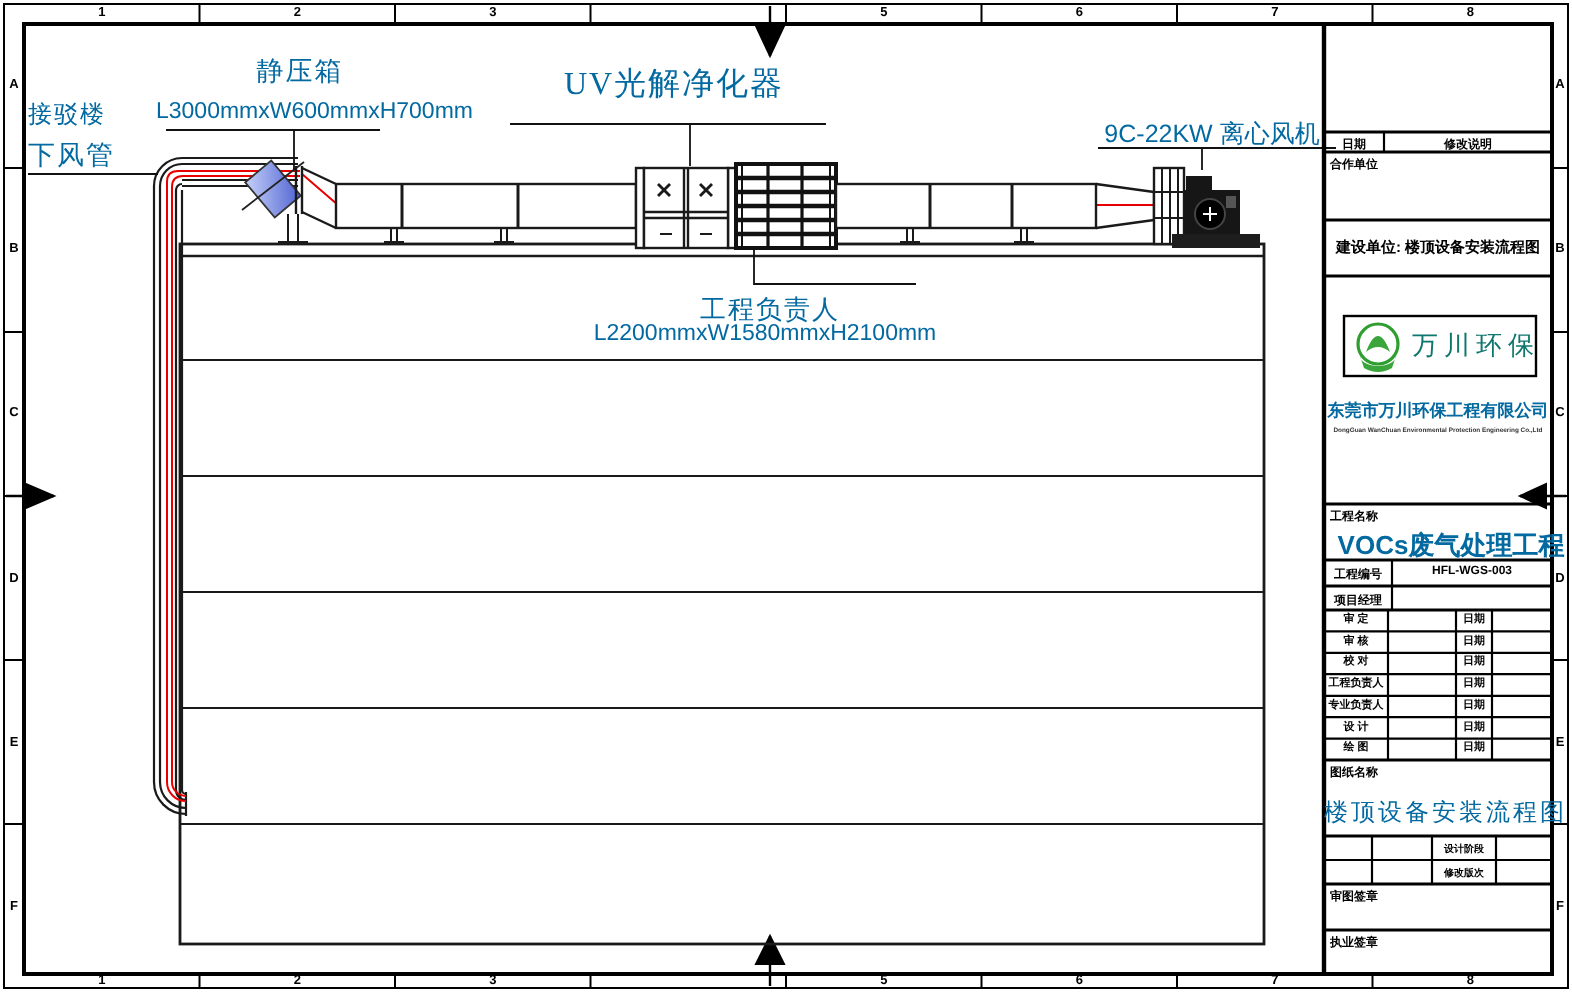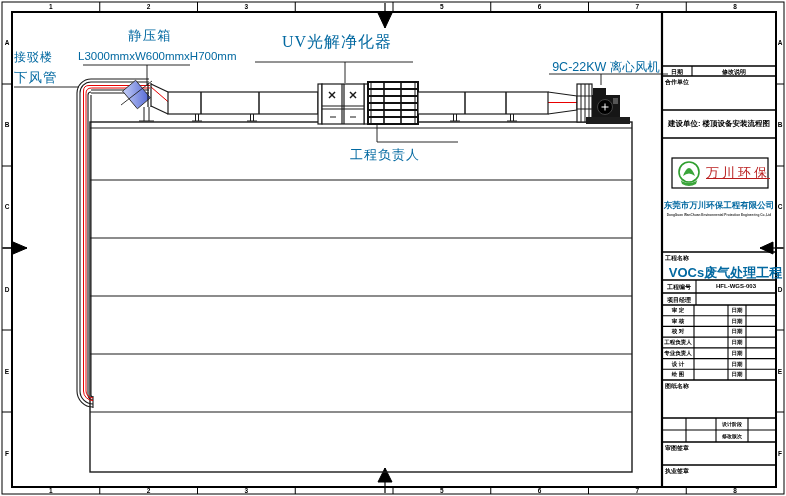--- a/index.html
+++ b/index.html
@@ -262,31 +262,32 @@
 
 <div class="lbl cad" style="left:14px;top:49px;font-size:12px;">接驳楼</div>
 <div class="lbl cad" style="left:14px;top:69px;font-size:13.5px;">下风管</div>
 
 <div class="lbl cad ctr" style="left:100px;top:27px;width:100px;font-size:13.5px;">静压箱</div>
 <div class="lbl dim ctr" style="left:78px;top:50px;width:154px;font-size:11.5px;">L3000mmxW600mmxH700mm</div>
 
 <div class="lbl cad ctr" style="left:262px;top:32px;width:150px;font-size:16px;">UV光解净化器</div>
 
 <div class="lbl cad ctr" style="left:330px;top:146px;width:110px;font-size:13px;">工程负责人</div>
+<div class="lbl dim ctr" style="left:295px;top:161px;width:175px;font-size:11.5px;">L2200mmxW1580mmxH2100mm</div>
 
 <div class="lbl dim ctr" style="left:540px;top:59px;width:132px;font-size:12.5px;">9C-22KW 离心风机</div>
 
 <div class="lbl tb-sm ctr" style="left:662px;top:68px;width:30px;">日期</div>
 <div class="lbl tb-sm ctr" style="left:692px;top:68px;width:84px;">修改说明</div>
 
 <div class="lbl tb-sm" style="left:665px;top:78px;">合作单位</div>
 
 <div class="lbl tb-sm ctr" style="left:662px;top:119px;width:114px;font-size:7.5px;">建设单位: 楼顶设备安装流程图</div>
 
-<div class="lbl" style="left:706px;top:164px;font-size:13px;letter-spacing:3px;color:#b91c1c;font-family:'Liberation Serif',serif;text-decoration:underline;">万川环保</div>
+<div class="lbl" style="left:706px;top:164px;font-size:13px;letter-spacing:3px;color:#0f766e;font-family:'Liberation Serif',serif;">万川环保</div>
 
 <div class="lbl ctr" style="left:660px;top:200px;width:118px;font-size:8.5px;font-weight:bold;font-family:'Liberation Serif',serif;">东莞市万川环保工程有限公司</div>
 <div class="lbl ctr" style="left:662px;top:213px;width:114px;font-size:3.2px;font-weight:bold;color:#333;font-family:'Liberation Sans',sans-serif;">DongGuan WanChuan Environmental Protection Engineering Co.,Ltd</div>
 
 <div class="lbl tb-sm" style="left:665px;top:254px;">工程名称</div>
 <div class="lbl ctr" style="left:662px;top:264px;width:127px;font-size:13px;font-weight:bold;font-family:'Liberation Sans',sans-serif;">VOCs废气处理工程</div>
 
 <div class="lbl tb-sm ctr" style="left:662px;top:283px;width:34px;">工程编号</div>
 <div class="lbl tb-sm ctr" style="left:696px;top:283px;width:80px;">HFL-WGS-003</div>
 
@@ -304,20 +305,21 @@
       <div class="sig-label" style="left: 728px; top: 337.13px; width: 18px;">日期</div>
       <div class="sig-label" style="left: 662px; top: 347.84px; width: 32px;">专业负责人</div>
       <div class="sig-label" style="left: 728px; top: 347.84px; width: 18px;">日期</div>
       <div class="sig-label" style="left: 662px; top: 358.55px; width: 32px;">设 计</div>
       <div class="sig-label" style="left: 728px; top: 358.55px; width: 18px;">日期</div>
       <div class="sig-label" style="left: 662px; top: 369.26px; width: 32px;">绘 图</div>
       <div class="sig-label" style="left: 728px; top: 369.26px; width: 18px;">日期</div>
     </div>
 
 <div class="lbl tb-sm" style="left:665px;top:382px;">图纸名称</div>
+<div class="lbl ctr" style="left:662px;top:398px;width:114px;font-size:12px;letter-spacing:1.5px;font-family:'Liberation Serif',serif;">楼顶设备安装流程图</div>
 
 <div class="lbl tb-xs ctr" style="left:716px;top:421px;width:32px;font-size:5px;">设计阶段</div>
 <div class="lbl tb-xs ctr" style="left:716px;top:433px;width:32px;font-size:5px;">修改版次</div>
 
 <div class="lbl tb-sm" style="left:665px;top:444px;">审图签章</div>
 <div class="lbl tb-sm" style="left:665px;top:467px;">执业签章</div>
 
 <div id="ruler-labels">
       <div class="zone" style="left: 40.875px; top: 2.5px;">1</div>
       <div class="zone" style="left: 138.625px; top: 2.5px;">2</div>

